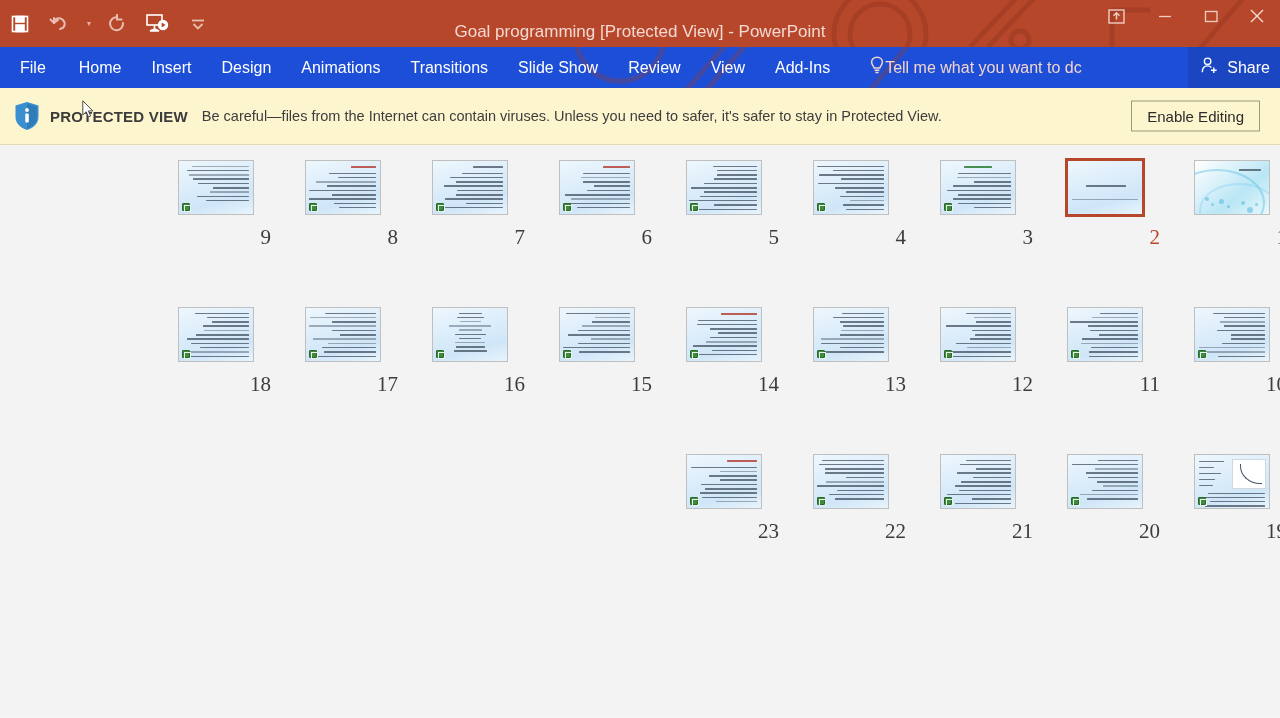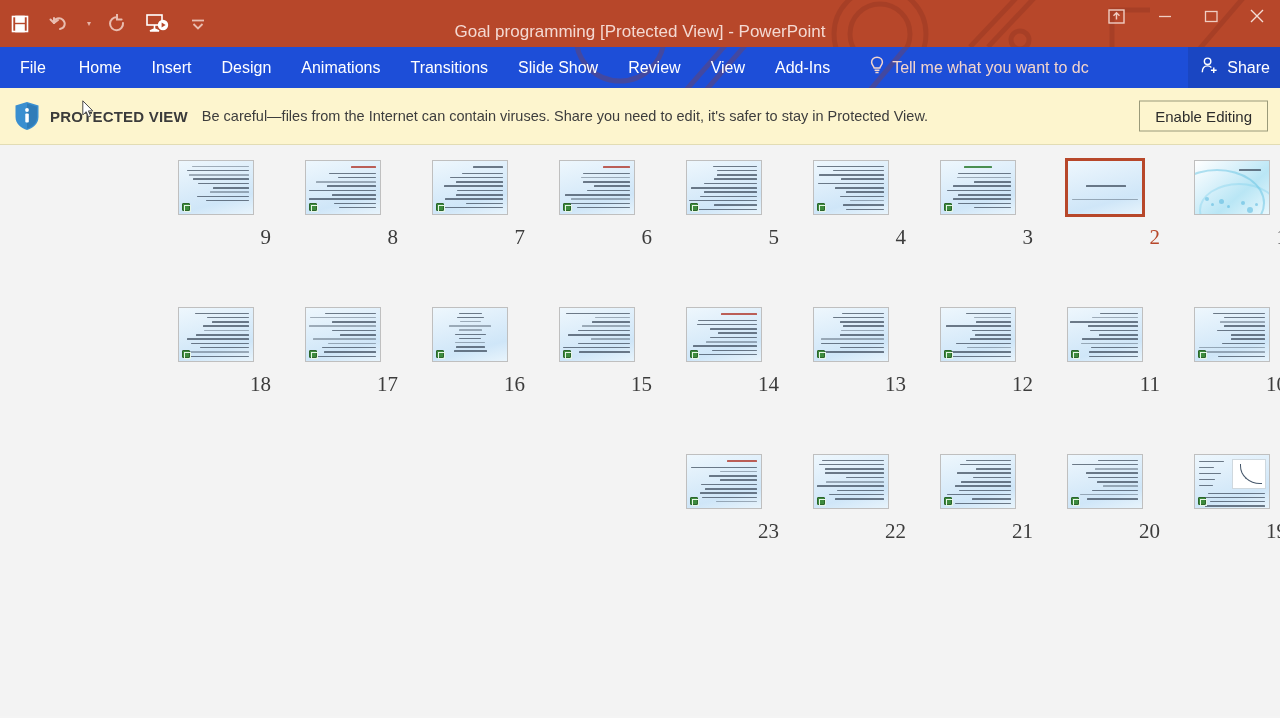--- a/index.html
+++ b/index.html
@@ -84,21 +84,20 @@
     line-height: 41px;
     padding: 0 15px;
     color: #ffffff;
     font-size: 16px;
     white-space: nowrap;
     z-index: 2;
   }
   .tab.file { padding: 0 18px 0 20px; }
   .tellme {
     display: flex; align-items: center;
-    gap: 7px;
     margin-left: 24px;
     color: #f3d5cc;
     font-size: 16px;
     white-space: nowrap;
     z-index: 2;
   }
   .share {
     position: absolute; right: 0; top: 0;
     height: 41px;
     display: flex; align-items: center;
@@ -132,21 +131,21 @@
   }
   .pv-msg {
     margin-left: 14px;
     font-size: 14.5px;
     color: #3d3d3d;
     line-height: 1.42;
     max-width: 865px;
   }
   .pv-btn {
     position: absolute;
-    right: 12px; top: 50%;
+    right: 20px; top: 50%;
     transform: translateY(-50%);
     background: #fdf5ce;
     border: 1px solid #9a9a7a;
     padding: 6px 15px;
     font-size: 15px;
     color: #2c2c2c;
     font-family: "Liberation Sans", sans-serif;
     cursor: default;
   }
   .cursor-arrow {
@@ -393,21 +392,21 @@
 <div class="pv-bar">
   <span class="pv-shield">
     <svg width="26" height="30" viewBox="0 0 26 30">
       <path d="M13 1 L24.5 4.5 L24.5 16 C24.5 23 18.5 27.5 13 29 C7.5 27.5 1.5 23 1.5 16 L1.5 4.5 Z" fill="#3a8fd0"></path>
       <path d="M13 2.6 L23 5.7 L23 16 C23 22.2 17.8 26.2 13 27.5 Z" fill="#2f7cb8"></path>
       <circle cx="13" cy="9" r="1.9" fill="#ffffff"></circle>
       <rect x="11.3" y="12.4" width="3.5" height="9.2" rx="1" fill="#ffffff"></rect>
     </svg>
   </span>
   <span class="pv-label">PROTECTED VIEW</span>
-  <span class="pv-msg">Be careful—files from the Internet can contain viruses. Share you need to edit, it's safer to stay in Protected View.</span>
+  <span class="pv-msg">Be careful—files from the Internet can contain viruses. Unless you need to safer, it's safer to stay in Protected View.</span>
   <button class="pv-btn">Enable Editing</button>
 
   <span class="cursor-arrow">
     <svg width="12" height="19" viewBox="0 0 12 19">
       <path d="M0.8 0.8 L0.8 15 L4.2 11.7 L6.4 16.9 L8.6 16 L6.4 10.9 L10.8 10.9 Z" fill="#ffffff" stroke="#4a4a4a" stroke-width="1"></path>
     </svg>
   </span>
 </div>
 
 <div class="sorter">

